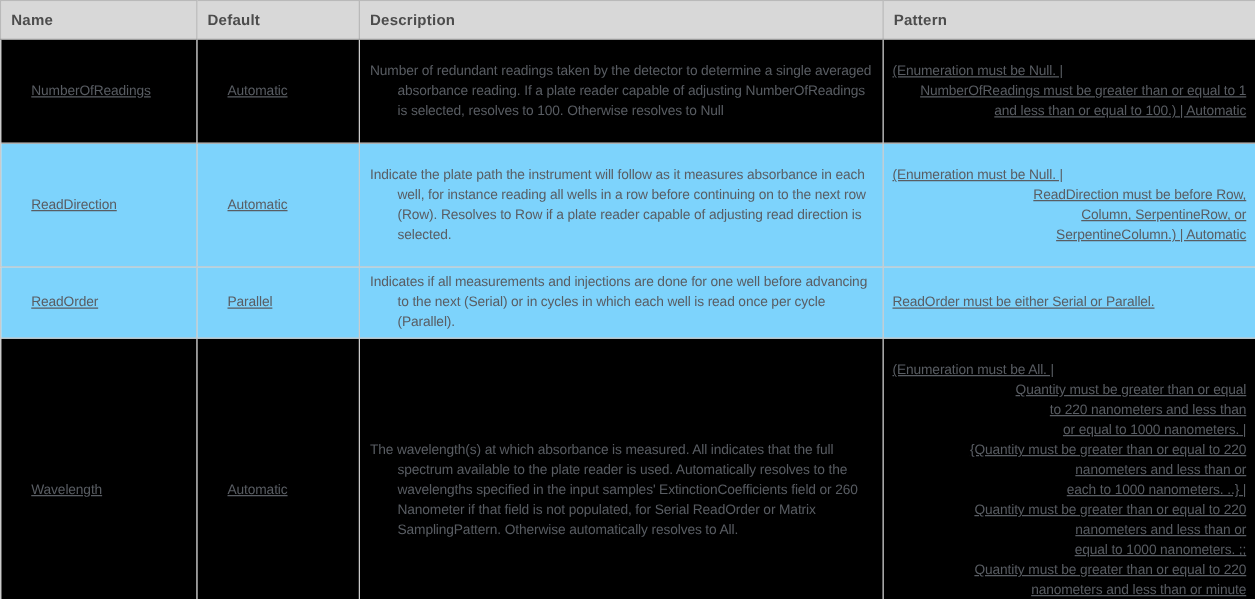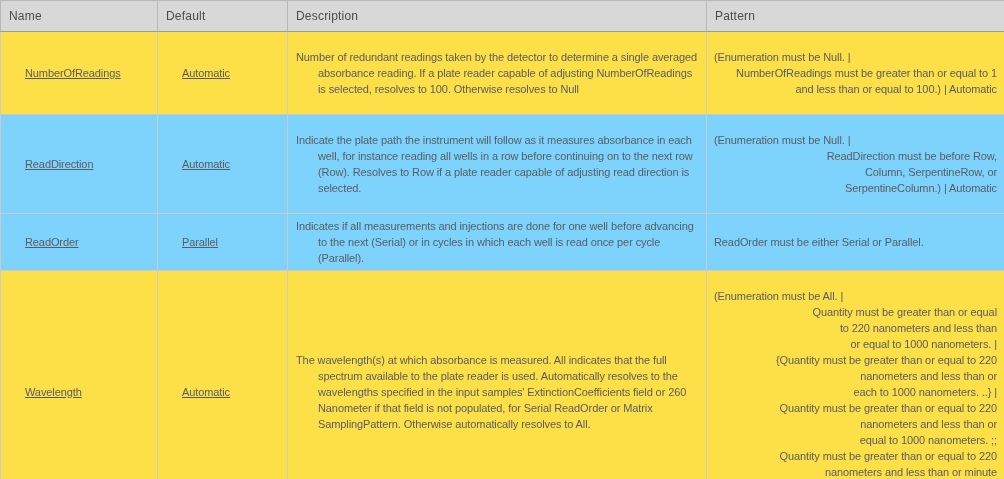--- a/index.html
+++ b/index.html
@@ -20,54 +20,54 @@
   }
   col.c-name    { width: 157px; }
   col.c-default { width: 130px; }
   col.c-desc    { width: 419px; }
   col.c-pattern { width: 298px; }
 
   thead tr { height: 31px; }
   th {
     background: #d8d8d8;
     color: #4c4c4c;
-    font-weight: normal;
+    font-weight: bold;
     font-size: 12px;
     letter-spacing: 0.2px;
     text-align: left;
     vertical-align: middle;
     padding: 0 8px;
     border: 1px solid #b9b9b9;
     border-bottom: 1px solid #9c9c9c;
   }
   td {
     border: 1px solid #cbcbcb;
     vertical-align: middle;
     line-height: 16px;
     padding: 4px 8px;
-    background: #fde047;
+    background: #000000;
   }
   tr.shaded td { background: #7dd3fc; }
 
   tbody tr:nth-child(1) { height: 64px; }
   tbody tr:nth-child(2) { height: 74px; }
   tbody tr:nth-child(3) { height: 45px; }
   tbody tr:nth-child(4) { height: 42px; }
   tbody tr:nth-child(5) { height: 223px; }
 
   td.cell-name, td.cell-default { padding: 0 24px; text-decoration: underline; }
 
   td.cell-desc { padding: 4px 8px 4px 8px; }
   .desc-text {
     padding-left: 22px;
     text-indent: -22px;
     text-align: left;
   }
 
-  td.cell-pattern { padding: 17px 7px; }
+  td.cell-pattern { padding: 17px 7px; text-decoration: underline; }
   .pat-line {
     text-align: right;
     white-space: nowrap;
     line-height: 16px;
   }
   .pat-line.first { text-align: left; }
 </style>
 </head>
 <body>
 

